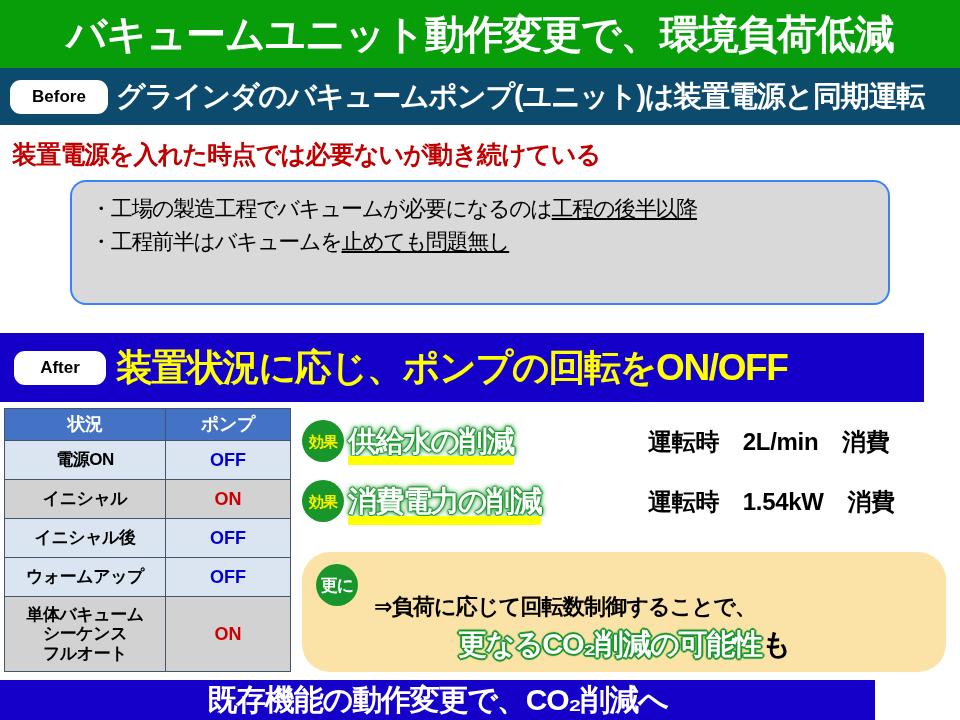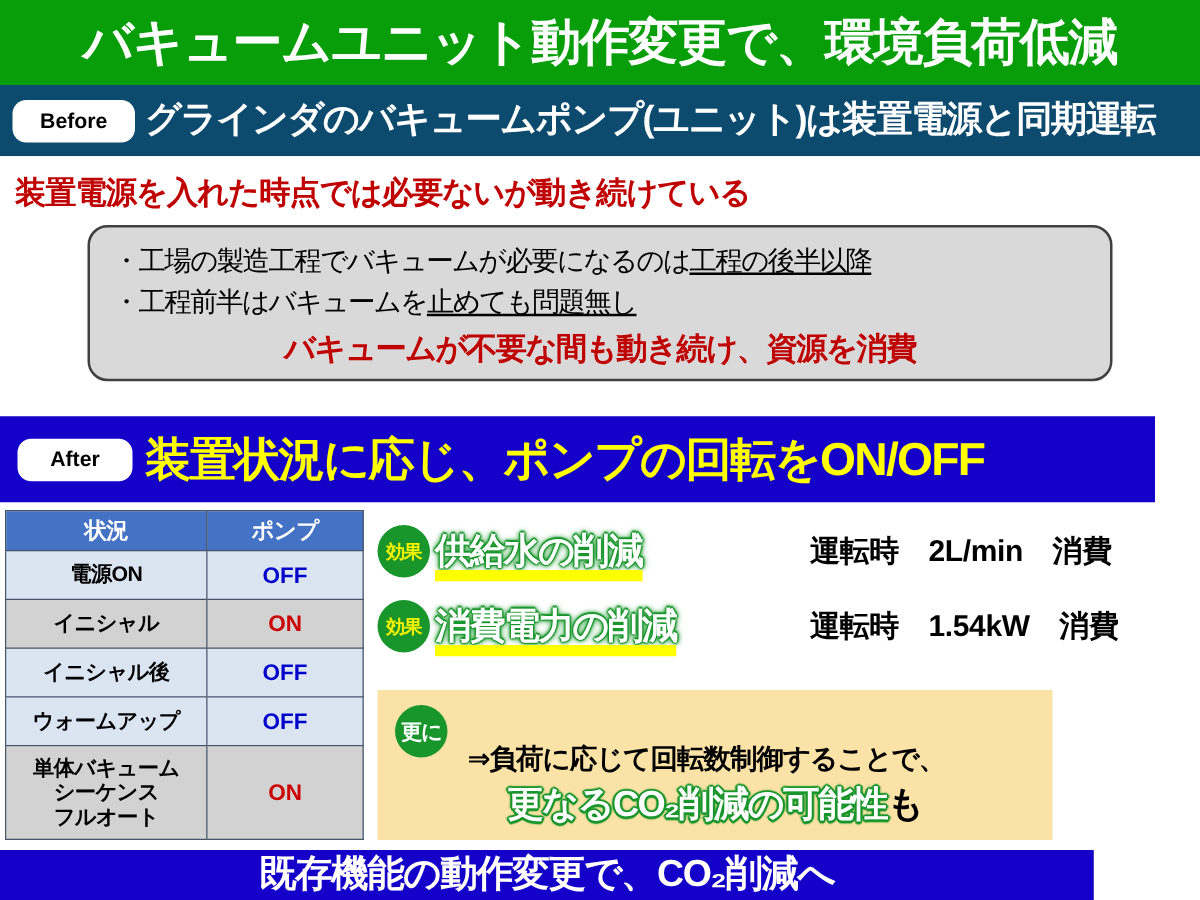--- a/index.html
+++ b/index.html
@@ -86,21 +86,21 @@
     font-weight: bold;
     letter-spacing: -0.8px;
     white-space: nowrap;
     line-height: 1;
   }
   .gray-box {
     position: absolute;
     left: 70px; top: 55px;
     width: 820px; height: 125px;
     background: #d9d9d9;
-    border: 2px solid #404040;
+    border: 2px solid #3b82f6;
     border-radius: 16px;
     box-sizing: border-box;
   }
   .bullet-line {
     position: absolute;
     left: 18px;
     color: #000000;
     font-size: 22px;
     letter-spacing: -1.3px;
     white-space: nowrap;
@@ -251,22 +251,23 @@
     white-space: nowrap;
     line-height: 1;
   }
   .metric.m1 { left: 648px; top: 28px; }
   .metric.m2 { left: 648px; top: 88px; }
 
   
   .note-box {
     position: absolute;
     left: 302px; top: 150px;
-    width: 540px; height: 120px;
+    width: 644px; height: 120px;
     background: #fbe2a6;
+    border-radius: 28px;
   }
   .note-badge {
     position: absolute;
     left: 14px; top: 12px;
   }
   .note-l1, .note-l2 {
     position: absolute;
     left: 72px;
     font-size: 22px;
     font-weight: bold;
@@ -332,21 +333,20 @@
 <div class="before-body">
   <div class="red-head">装置電源を入れた時点では必要ないが動き続けている</div>
 
   <div class="gray-box">
     <div class="bullet-line l1">
       <span>・工場の製造工程でバキュームが必要になるのは</span><u>工程の後半以降</u>
     </div>
     <div class="bullet-line l2">
       <span>・工程前半はバキュームを</span><u>止めても問題無し</u>
     </div>
-    <div class="gray-box-emph">バキュームが不要な間も動き続け、資源を消費</div>
   </div>
 </div>
 
 <div class="after-bar">
   <span class="pill after-pill">After</span>
   <span class="after-text">装置状況に応じ、ポンプの回転をON/OFF</span>
 </div>
 
 <div class="after-body">
 

